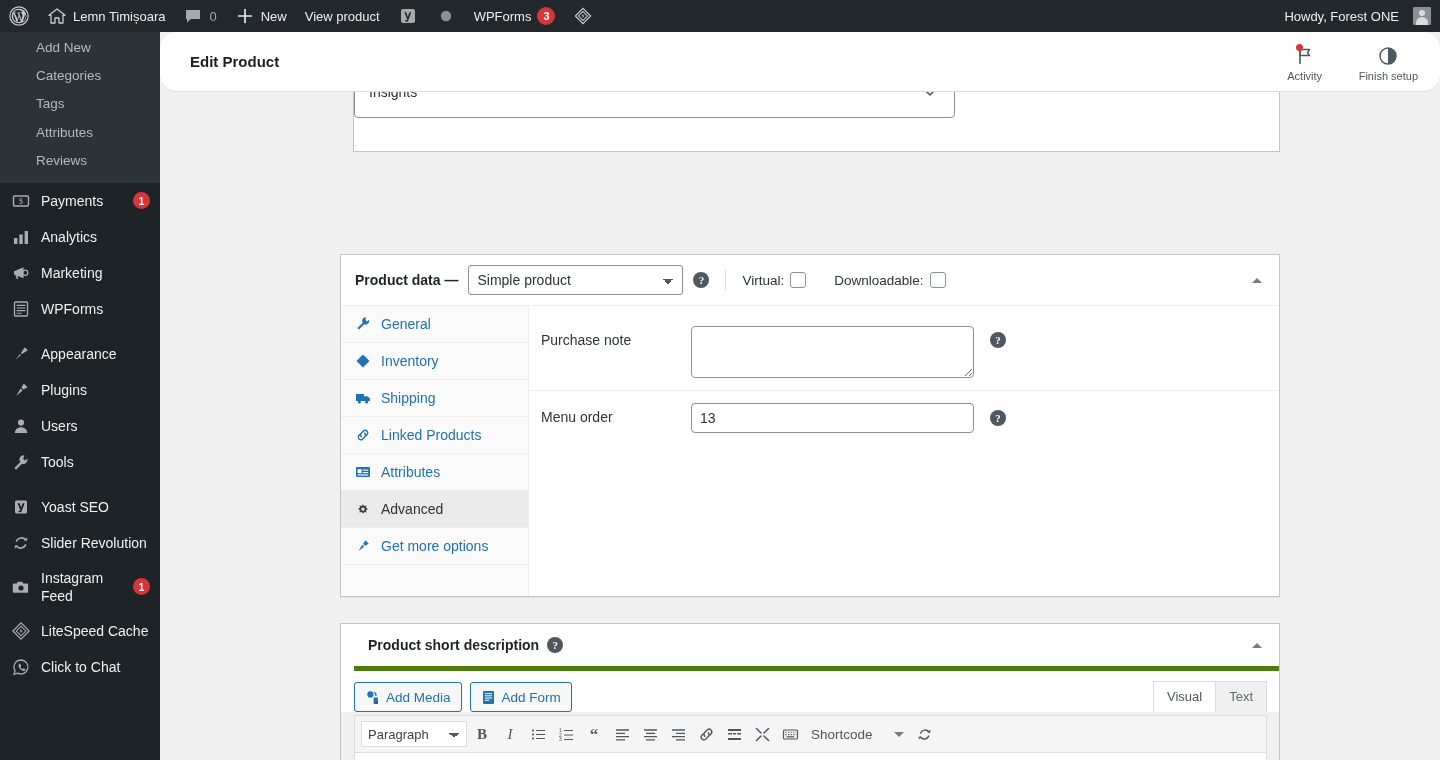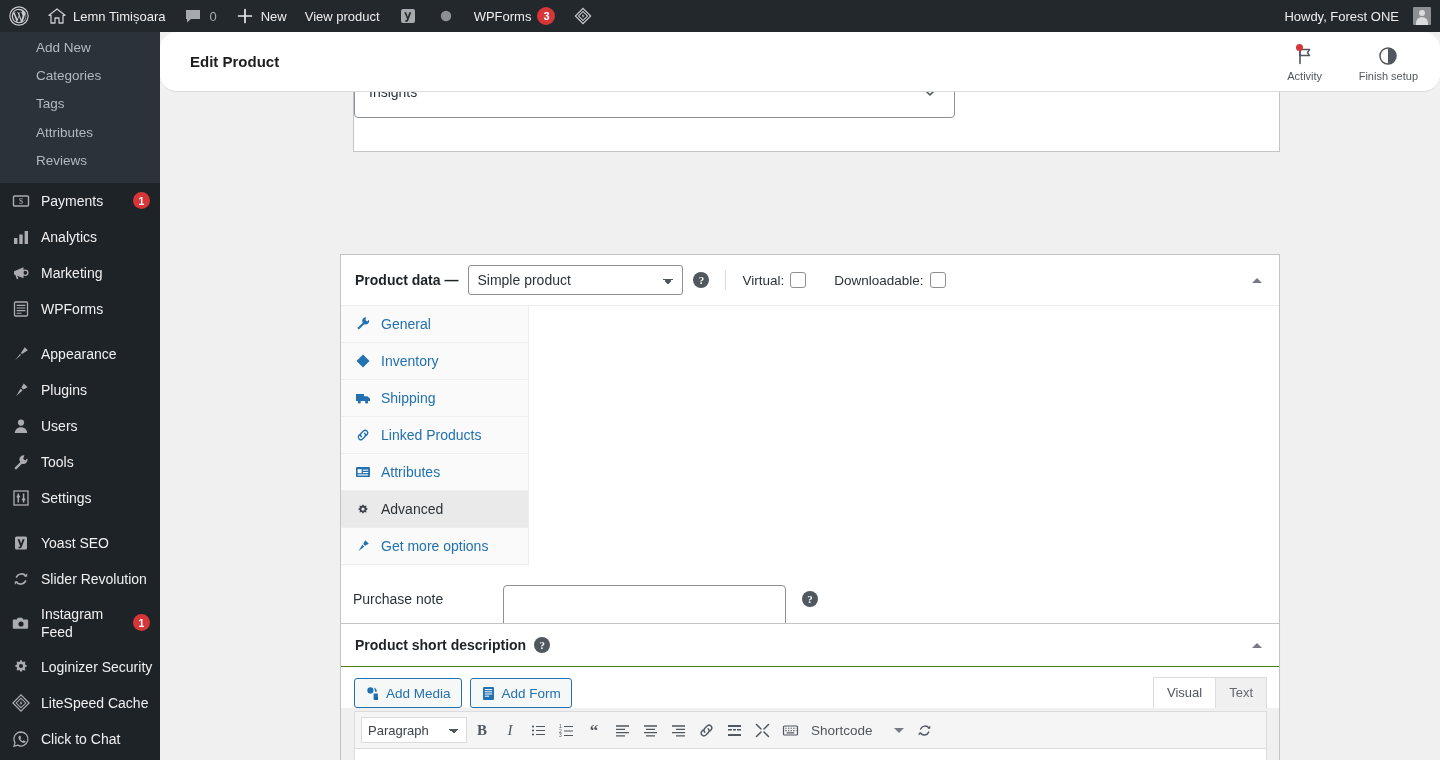--- a/index.html
+++ b/index.html
@@ -134,21 +134,21 @@
     color:#fff; font-size:11px; font-weight:700; cursor:help;
     font-family:"Liberation Serif", serif;
   }
   .vbar { width:1px; height:20px; background:#ddd; margin: 0 6px; }
   .cb-wrap { display:flex; align-items:center; gap:6px; font-size:13.5px; color:#2c3338; }
   .cbox { width:16px; height:16px; border:1px solid #8c8f94; border-radius:3px; background:#fff; cursor:pointer;}
   .pb-toggle { margin-left:auto; width:20px; height:20px; display:flex; align-items:center; justify-content:center; cursor:pointer;}
   .tri-up { width:0;height:0;border-left:5px solid transparent;border-right:5px solid transparent;border-bottom:5px solid #787c82;}
   .tri-down { width:0;height:0;border-left:5px solid transparent;border-right:5px solid transparent;border-top:5px solid #787c82;}
 
-  .pd-body { display:flex; min-height:290px;flex-direction:column; }
+  .pd-body { display:flex; min-height:290px; }
   .pd-tabs { width:188px; border-right:1px solid #eee; background:#fafafa; }
   .pd-tab {
     display:flex; align-items:center; gap:10px;
     padding: 10px 10px 10px 14px; border-bottom:1px solid #eee;
     font-size:14px; color:#2271b1; cursor:pointer;
   }
   .pd-tab.active { background:#eaeaea; color:#2c3338; }
   .pd-tab .ico { width:16px; height:16px; }
   .pd-panel { flex:1; padding: 8px 0 0 0; background:#fff; }
   .field-row {
@@ -166,21 +166,21 @@
     width:283px; height:30px; border:1px solid #8c8f94; border-radius:4px;
     padding:0 8px; font-size:14px; font-family:"Liberation Sans", sans-serif;
     color:#2c3338;
   }
   .field-help { margin-left:16px; margin-top:6px; }
 
   
   #shortdesc { position:absolute; left:180px; top:531px; width:940px; }
   .sd-header {
     display:flex; align-items:center; gap:8px;
-    padding: 11px 12px 11px 14px; border-bottom:1px solid #4d7c0f;
+    padding: 11px 12px 11px 14px; border-bottom:5px solid #4d7c0f;margin-left:13px;
   }
   .sd-header .sd-title { font-weight:600; font-size:14px; color:#1d2327; }
   .editor-wrap { background:#f0f0f1; }
   .media-bar { display:flex; align-items:flex-end; padding: 10px 12px 0 13px; position:relative; background:#fff;}
   .btn-media {
     display:inline-flex; align-items:center; gap:6px;
     height:30px; padding:0 10px; border:1px solid #2271b1; border-radius:3px;
     background:#f6f7f7; color:#2271b1; font-size:13.5px; cursor:pointer;
   }
   .btn-media + .btn-media { margin-left:8px; }
@@ -374,31 +374,20 @@
     <span class="label">Users</span>
   </div>
   <div class="menu-item">
     <span class="ico">
       <svg viewBox="0 0 20 20">
           <path d="M13.4 3.3a4.2 4.2 0 0 0-4 6.8l-6 6 1.6 1.6 6-6a4.2 4.2 0 0 0 5.3-5.3l-2.2 2.2-1.9-1.9z" fill="#c3c4c7"></path>
         </svg>
     </span>
     <span class="label">Tools</span>
   </div>
-  <div class="menu-item">
-    <span class="ico">
-      <svg viewBox="0 0 20 20">
-          <rect x="3" y="3" width="14" height="14" fill="none" stroke="#c3c4c7" stroke-width="1.3"></rect>
-          <path d="M7.3 5.6v8.8M12.6 5.6v8.8" stroke="#c3c4c7" stroke-width="1.5"></path>
-          <rect x="5.6" y="7.6" width="3.4" height="1.8" fill="#c3c4c7"></rect>
-          <rect x="10.9" y="10.6" width="3.4" height="1.8" fill="#c3c4c7"></rect>
-        </svg>
-    </span>
-    <span class="label">Settings</span>
-  </div>
 
   <div class="menu-sep"></div>
 
   <div class="menu-item">
     <span class="ico">
       <svg viewBox="0 0 20 20">
           <rect x="4" y="3.4" width="12" height="13.2" rx="1.5" fill="#c3c4c7"></rect>
           <path d="M6.6 6.3h2l1.5 4.3 1.5-4.3h2l-2.9 7.8c-.3.8-.7 1.1-1.5 1.1H7.5v-1.5h1c.4 0 .6-.1.7-.5z" fill="#1d2327"></path>
         </svg>
     </span>
@@ -415,29 +404,20 @@
   </div>
   <div class="menu-item">
     <span class="ico">
       <svg viewBox="0 0 20 20">
           <path d="M2.8 6.6h3l1-1.8h4.4l1 1.8h3.9a1 1 0 0 1 1 1v7.2a1 1 0 0 1-1 1H2.8a1 1 0 0 1-1-1V7.6a1 1 0 0 1 1-1z" fill="#c3c4c7"></path>
           <circle cx="10" cy="11" r="2.6" fill="#1d2327"></circle>
         </svg>
     </span>
     <span class="label">Instagram Feed</span>
     <span class="m-badge">1</span>
-  </div>
-  <div class="menu-item">
-    <span class="ico">
-      <svg viewBox="0 0 20 20">
-          <path d="M10 2.6 11.6 5l2.8-.5-.5 2.8 2.4 1.6-2.4 1.7.5 2.8-2.8-.5L10 15.3 8.4 12.9l-2.8.5.5-2.8L3.7 8.9l2.4-1.6-.5-2.8L8.4 5z" fill="#c3c4c7"></path>
-          <circle cx="10" cy="8.9" r="2" fill="#1d2327"></circle>
-        </svg>
-    </span>
-    <span class="label">Loginizer Security</span>
   </div>
   <div class="menu-item">
     <span class="ico">
       <svg viewBox="0 0 20 20">
           <rect x="4.3" y="4.3" width="11.4" height="11.4" transform="rotate(45 10 10)" fill="none" stroke="#c3c4c7" stroke-width="1.3"></rect>
           <rect x="6.6" y="6.6" width="6.8" height="6.8" transform="rotate(45 10 10)" fill="none" stroke="#c3c4c7" stroke-width="1"></rect>
           <path d="M10.5 7.3 8.5 10.4h1.4l-.5 2.3 2.2-3.1h-1.5z" fill="#c3c4c7"></path>
         </svg>
     </span>
     <span class="label">LiteSpeed Cache</span>

